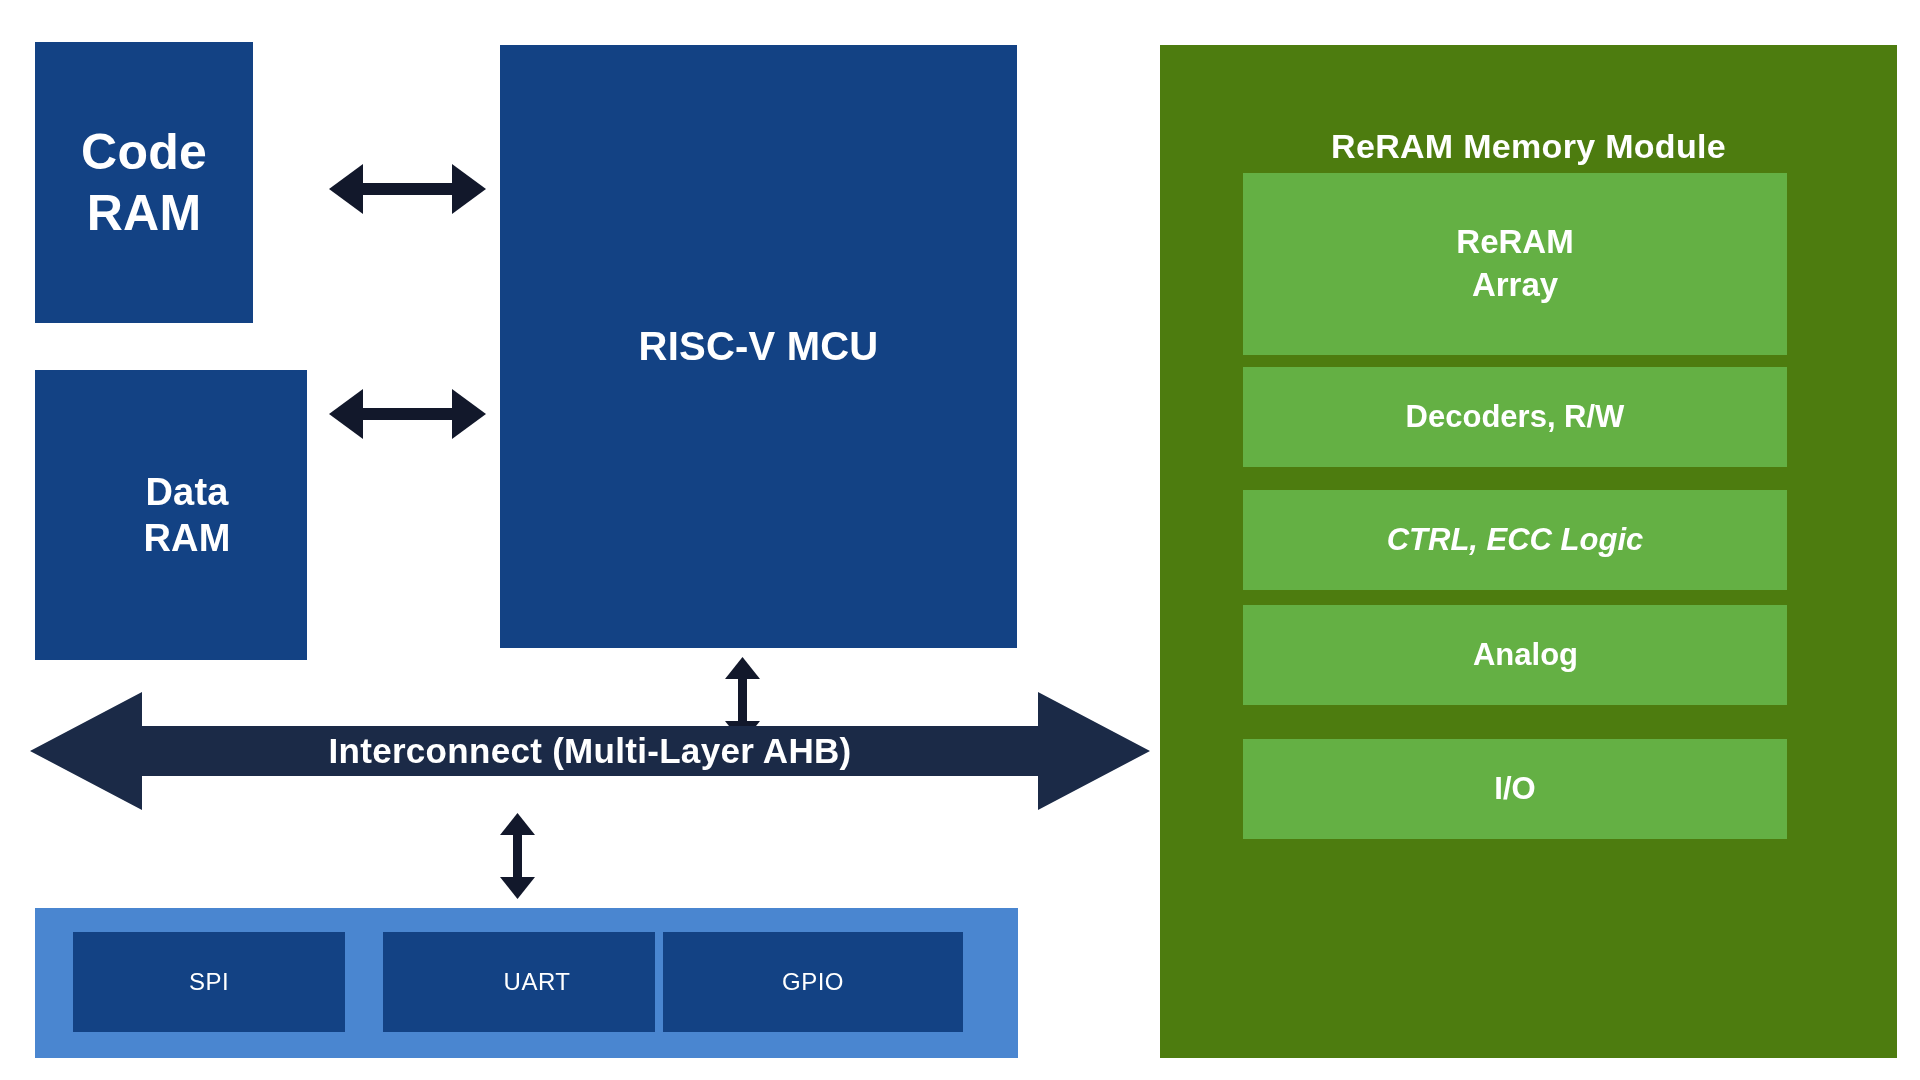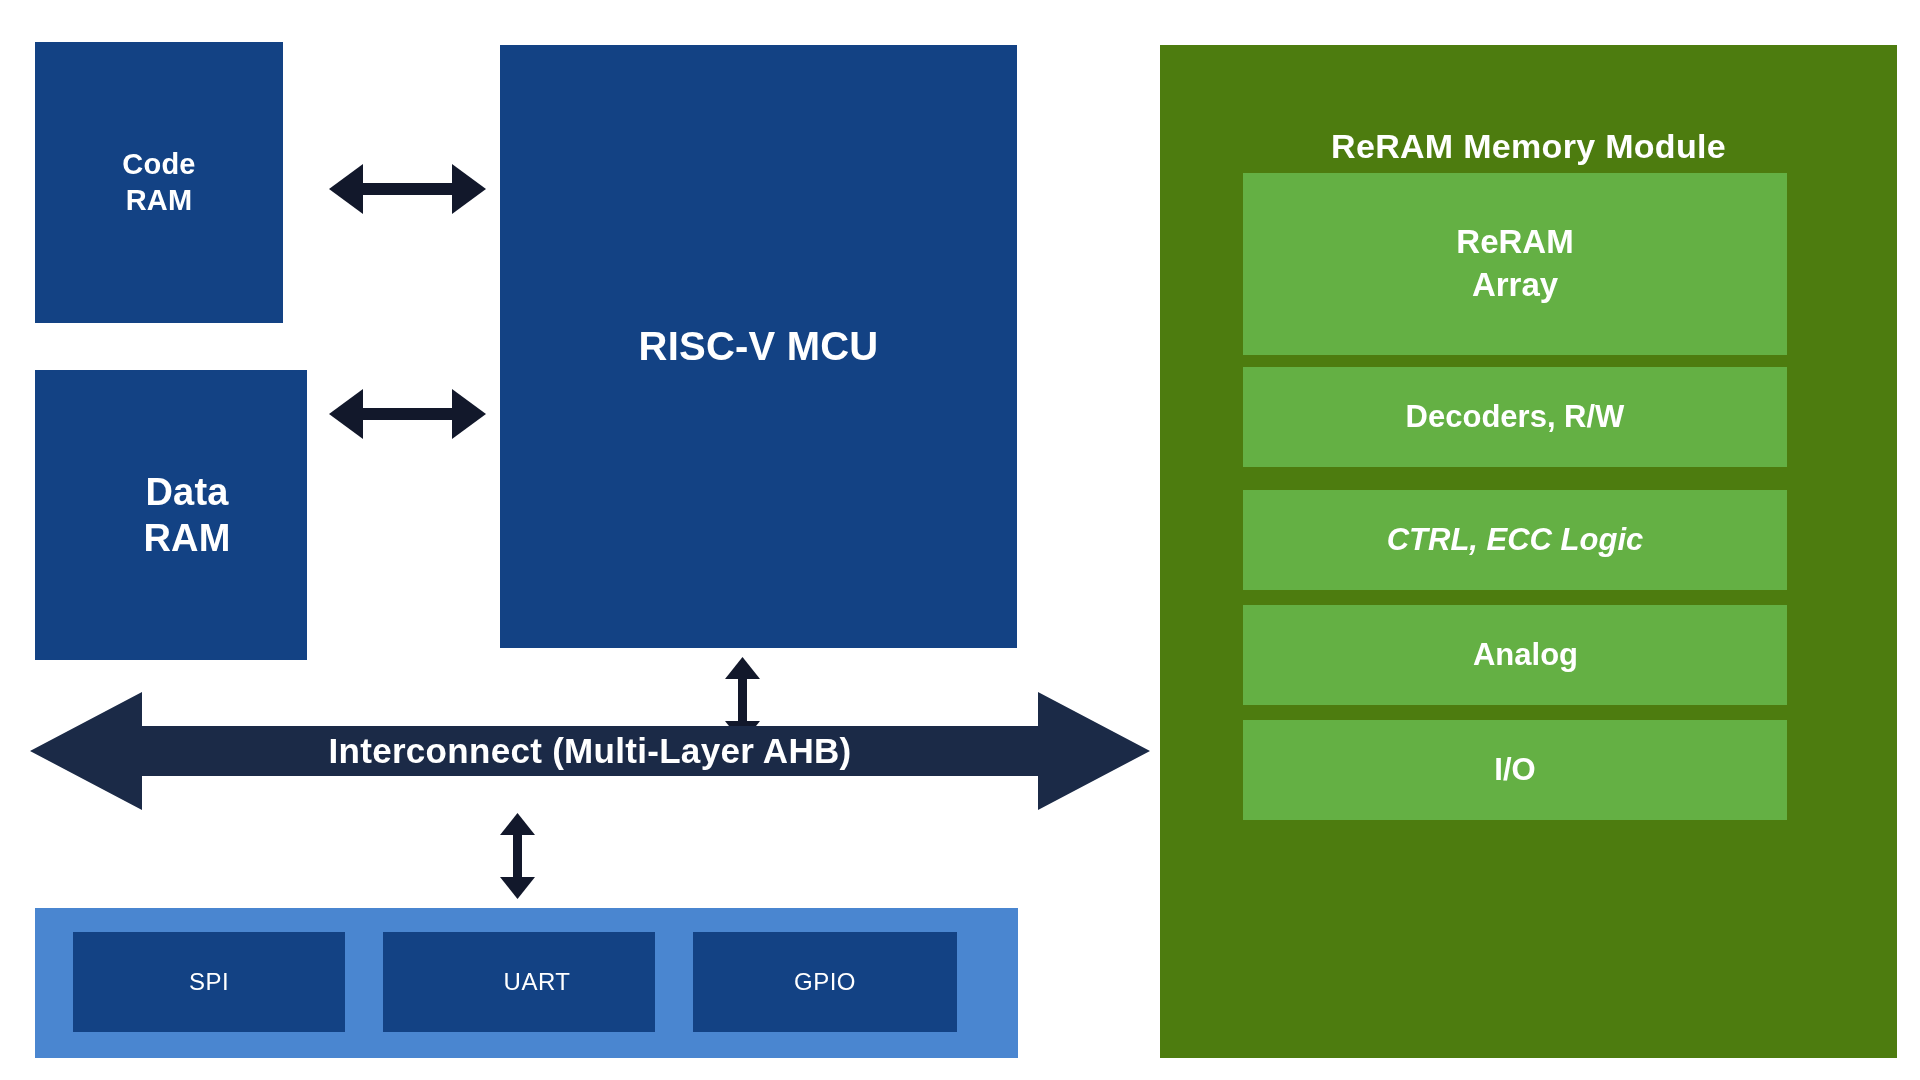--- a/index.html
+++ b/index.html
@@ -32,22 +32,22 @@
     white-space: pre-line;
     letter-spacing: 0.2px;
   }
 
   .navy {
     background: #134284;
   }
 
   
   #code-ram {
-    left: 35px; top: 42px; width: 248px; height: 281px;
-    font-size: 29px; font-weight: 700;
+    left: 35px; top: 42px; width: 218px; height: 281px;
+    font-size: 50px; font-weight: 700;
   }
   #data-ram {
     left: 35px; top: 370px; width: 272px; height: 290px;
     font-size: 38px; font-weight: 700; padding-left: 32px;
   }
 
   
   #risc-v-mcu {
     left: 500px; top: 45px; width: 517px; height: 603px;
     font-size: 40px; font-weight: 600;
@@ -69,21 +69,21 @@
     align-items: center;
     justify-content: center;
     color: #ffffff;
     font-size: 24px;
     font-weight: 400;
     letter-spacing: 0.5px;
     box-sizing: border-box;
   }
   #periph-0 { left: 38px;  width: 272px; }
   #periph-1 { left: 348px; width: 272px; padding-left: 36px; }
-  #periph-2 { left: 658px; width: 264px; }
+  #periph-2 { left: 628px; width: 300px; }
 
   
   #reram-module {
     position: absolute;
     left: 1160px; top: 45px; width: 737px; height: 1013px;
     background: #4d7c0f;
     box-sizing: border-box;
   }
   #reram-title {
     position: absolute;
@@ -107,21 +107,21 @@
     white-space: pre-line;
     font-size: 31px;
     font-weight: 600;
     line-height: 1.3;
     box-sizing: border-box;
   }
   #sub-0 { top: 128px; height: 182px; font-size: 33px; }
   #sub-1 { top: 322px; height: 100px; }
   #sub-2 { top: 445px; height: 100px; font-style: italic; }
   #sub-3 { top: 560px; height: 100px; padding-left: 21px; }
-  #sub-4 { top: 675px; height: 100px; }
+  #sub-4 { top: 694px; height: 100px; }
 
   
   .arrow-svg {
     position: absolute;
     overflow: visible;
   }
   #arrow-code { left: 325px; top: 150px;  width: 165px; height: 78px; }
   #arrow-data { left: 325px; top: 375px;  width: 165px; height: 78px; }
   #arrow-mcu-bus  { left: 715px; top: 655px; width: 56px;  height: 90px; }
   #arrow-bus-periph { left: 490px; top: 812px; width: 56px; height: 88px; }

